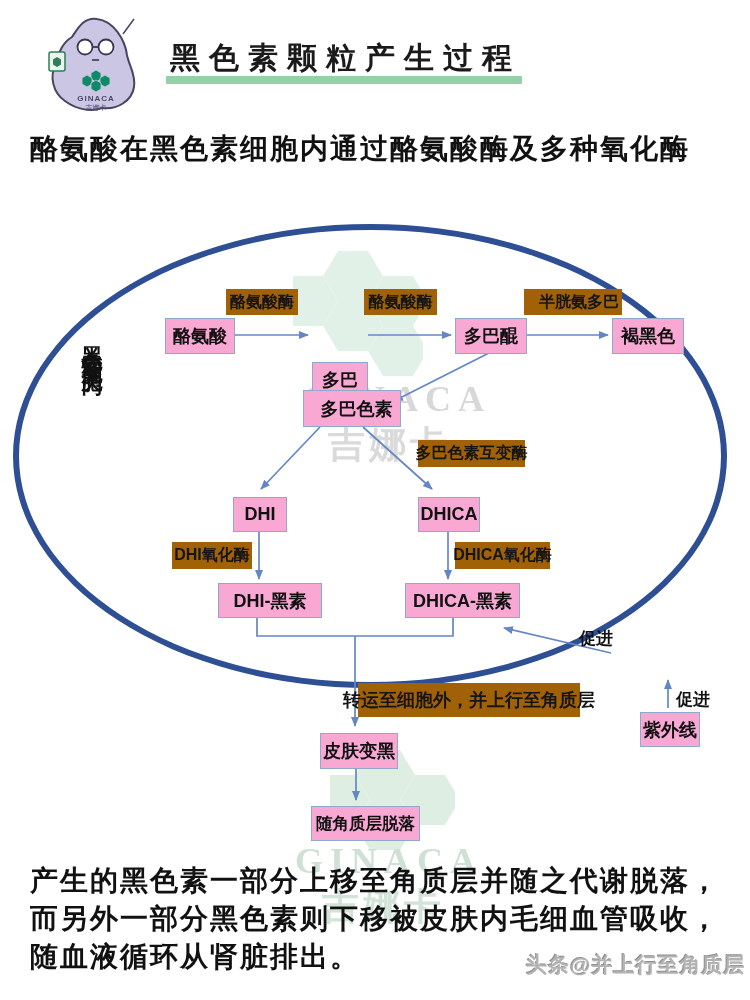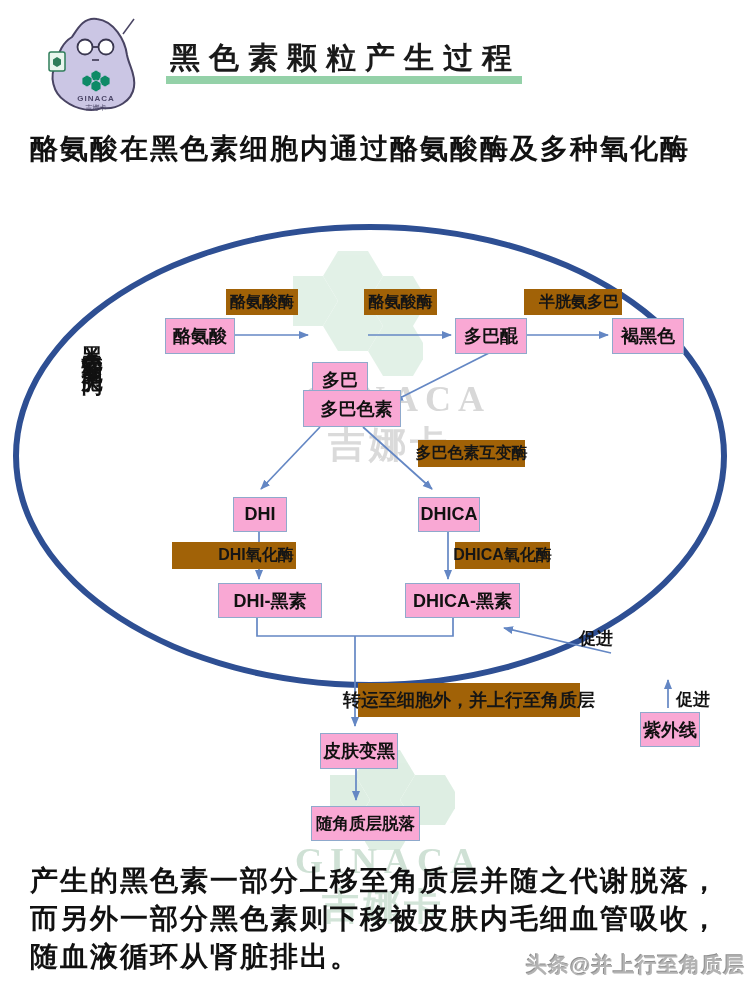--- a/index.html
+++ b/index.html
@@ -143,21 +143,21 @@
       <line x1="611" y1="653" x2="504" y2="628" marker-end="url(#arr)"></line>
       <line x1="668" y1="708" x2="668" y2="680" marker-end="url(#arr)"></line>
       <line x1="356" y1="769" x2="356" y2="800" marker-end="url(#arr)"></line>
     </g>
   </svg>
 
   <div class="enzyme" style="left:226px;top:289px;width:72px;height:26px;">酪氨酸酶</div>
   <div class="enzyme" style="left:364px;top:289px;width:73px;height:26px;">酪氨酸酶</div>
   <div class="enzyme" style="left:524px;top:289px;width:86px;height:26px;padding-left:12px;">半胱氨多巴</div>
   <div class="enzyme" style="left:418px;top:440px;width:107px;height:27px;">多巴色素互变酶</div>
-  <div class="enzyme" style="left:172px;top:542px;width:80px;height:27px;padding-left:44px;">DHI氧化酶</div>
+  <div class="enzyme" style="left:172px;top:542px;width:80px;height:27px;">DHI氧化酶</div>
   <div class="enzyme" style="left:455px;top:542px;width:95px;height:27px;">DHICA氧化酶</div>
   <div class="enzyme" style="left:358px;top:683px;width:222px;height:34px;font-size:18px;">转运至细胞外，并上行至角质层</div>
 
   <div class="promote" style="left:579px;top:627px;">促进</div>
   <div class="promote" style="left:676px;top:688px;">促进</div>
 
   <div class="node" style="left:165px;top:318px;width:68px;height:34px;">酪氨酸</div>
   <div class="node" style="left:312px;top:318px;width:54px;height:34px;margin-top:44px;">多巴</div>
   <div class="node" style="left:455px;top:318px;width:70px;height:34px;">多巴醌</div>
   <div class="node" style="left:612px;top:318px;width:70px;height:34px;">褐黑色</div>

